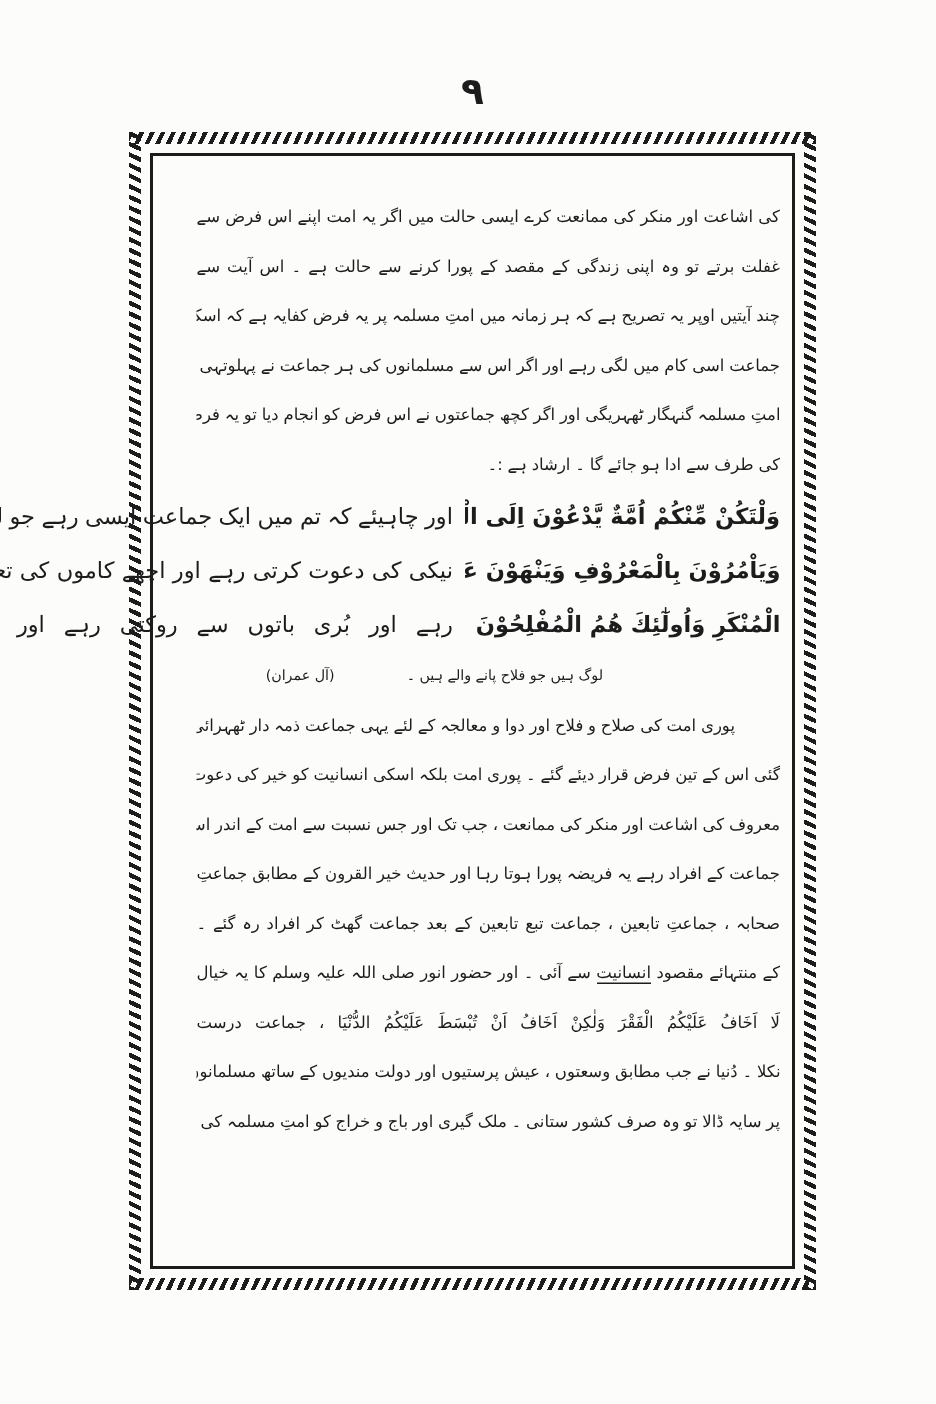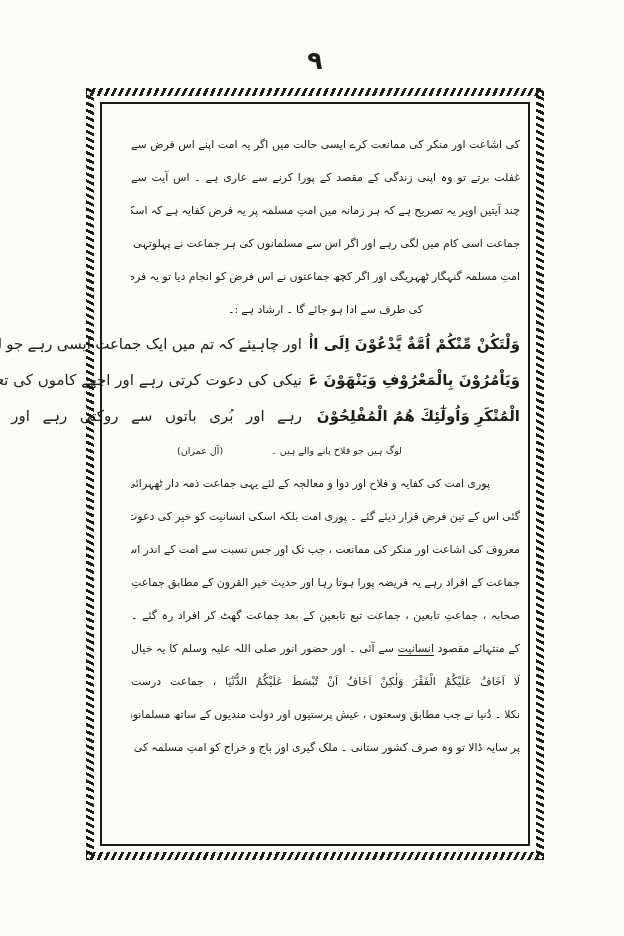--- a/index.html
+++ b/index.html
@@ -49,21 +49,21 @@
   }
 
   .line {
     height:33px; line-height:33px;
     font-size:11px; word-spacing:-0.3px;
     overflow:hidden;
     text-align:justify; text-align-last:justify;
     white-space:nowrap;
   }
   .line.wrapok { white-space:normal; }
-  .line.no-just { text-align:center; text-align-last:auto; }
+  .line.no-just { text-align:right; text-align-last:auto; }
   .line.indent { padding-right:30px; }
 
   .verse { display:flex; gap:8px; }
   .v-ar { width:54%; }
   .v-ar-line {
     height:36px; line-height:36px;
     font-size:15px; font-weight:bold;
     overflow:hidden; white-space:nowrap;
     text-align:justify; text-align-last:justify;
   }
@@ -97,21 +97,21 @@
 <div class="frame">
   <div class="zz zz-top"></div>
   <div class="zz zz-bottom"></div>
   <div class="zz zz-left"></div>
   <div class="zz zz-right"></div>
 
   <div class="inner">
     <div class="content" lang="ur">
 
       <div class="line">کی اشاعت اور منکر کی ممانعت کرے ایسی حالت میں اگر یہ امت اپنے اس فرض سے</div>
-      <div class="line">غفلت برتے تو وہ اپنی زندگی کے مقصد کے پورا کرنے سے عاری ہے ۔ اس آیت سے</div>
+      <div class="line">غفلت برتے تو وہ اپنی زندگی کے مقصد کے پورا کرنے سے حالت ہے ۔ اس آیت سے</div>
       <div class="line">چند آیتیں اوپر یہ تصریح ہے کہ ہر زمانہ میں امتِ مسلمہ پر یہ فرض کفایہ ہے کہ اسکی کچھ</div>
       <div class="line">جماعت اسی کام میں لگی رہے اور اگر اس سے مسلمانوں کی ہر جماعت نے پہلوتہی کی تو ساری</div>
       <div class="line">امتِ مسلمہ گنہگار ٹھہریگی اور اگر کچھ جماعتوں نے اس فرض کو انجام دیا تو یہ فرض پوری امت</div>
       <div class="line no-just">کی طرف سے ادا ہو جائے گا ۔ ارشاد ہے :۔</div>
 
       <div class="verse">
         <div class="v-ar" lang="ar">
           <div class="v-ar-line">وَلْتَكُنْ مِّنْكُمْ اُمَّةٌ يَّدْعُوْنَ اِلَى الْخَيْرِ</div>
           <div class="v-ar-line">وَيَاْمُرُوْنَ بِالْمَعْرُوْفِ وَيَنْهَوْنَ عَنِ</div>
           <div class="v-ar-line">الْمُنْكَرِ وَاُولٰٓئِكَ هُمُ الْمُفْلِحُوْنَ ۔</div>
@@ -121,21 +121,21 @@
           <div class="v-tr-line">نیکی کی دعوت کرتی رہے اور اچھے کاموں کی تعلیم دیتی</div>
           <div class="v-tr-line">رہے اور بُری باتوں سے روکتی رہے اور یہی وہ</div>
         </div>
       </div>
 
       <div class="verse-footer">
         <span>لوگ ہیں جو فلاح پانے والے ہیں ۔</span>
         <span>(آل عمران)</span>
       </div>
 
-      <div class="line indent">پوری امت کی کفایہ و فلاح اور دوا و معالجہ کے لئے یہی جماعت ذمہ دار ٹھہرائی</div>
+      <div class="line indent">پوری امت کی صلاح و فلاح اور دوا و معالجہ کے لئے یہی جماعت ذمہ دار ٹھہرائی</div>
       <div class="line">گئی اس کے تین فرض قرار دیئے گئے ۔ پوری امت بلکہ اسکی انسانیت کو خیر کی دعوت</div>
       <div class="line">معروف کی اشاعت اور منکر کی ممانعت ، جب تک اور جس نسبت سے امت کے اندر اس</div>
       <div class="line">جماعت کے افراد رہے یہ فریضہ پورا ہوتا رہا اور حدیث خیر القرون کے مطابق جماعتِ</div>
       <div class="line">صحابہ ، جماعتِ تابعین ، جماعت تبع تابعین کے بعد جماعت گھٹ کر افراد رہ گئے ۔</div>
 
 
       <div class="line wrapok"><span>کے منتہائے مقصود </span><span class="u">انسانیت</span><span> سے آئی ۔ اور حضور انور صلی اللہ علیہ وسلم کا یہ خیال کہ اِنِّیْ</span></div>
 
       <div class="line">لَا اَخَافُ عَلَيْكُمُ الْفَقْرَ وَلٰكِنْ اَخَافُ اَنْ تُبْسَطَ عَلَيْكُمُ الدُّنْيَا ، جماعت درست</div>
       <div class="line">نکلا ۔ دُنیا نے جب مطابق وسعتوں ، عیش پرستیوں اور دولت مندیوں کے ساتھ مسلمانوں</div>

